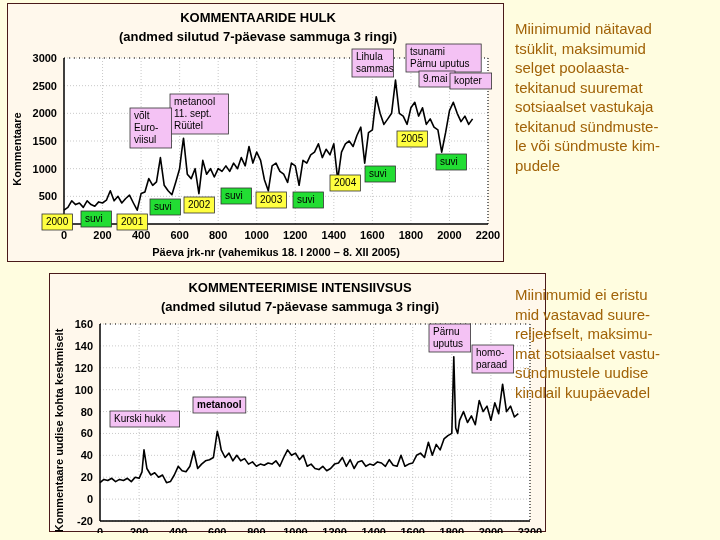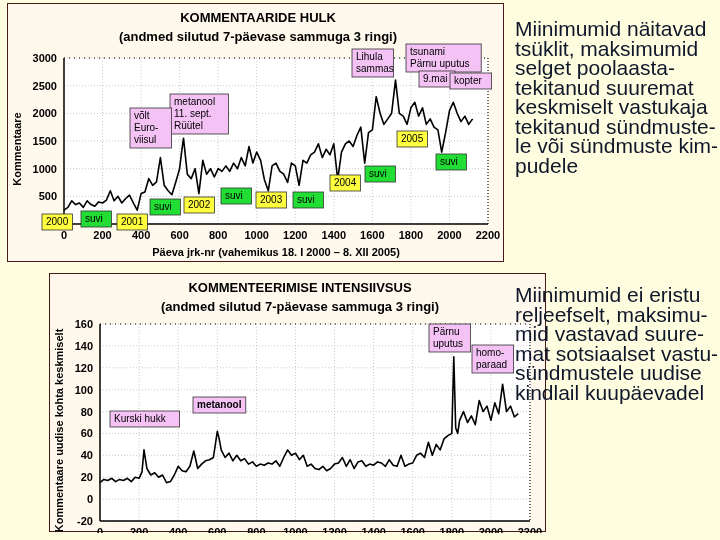--- a/index.html
+++ b/index.html
@@ -3,22 +3,22 @@
 <meta charset="utf-8">
 <style>
   html, body { margin:0; padding:0; }
   body { width:720px; height:540px; background:#fffde0; position:relative; overflow:hidden;
          font-family:"Liberation Sans", sans-serif; }
   .panel { position:absolute; left:7px; width:497px; height:259px; background:#fff8ec;
            border:1.5px solid #4a1a1a; box-sizing:border-box; }
   #panel1 { top:3px; }
   #panel2 { top:273px;margin-left:42px; }
   .panel svg { position:absolute; left:0; top:0; }
-  .side-text { position:absolute; left:515px; width:200px; font-size:21px; line-height:19.5px;
-               color:#0f172a; font-family:"Liberation Sans", sans-serif; }
+  .side-text { position:absolute; left:515px; width:200px; font-size:15px; line-height:19.5px;
+               color:#a16207; font-family:"Liberation Sans", sans-serif; }
   #text1 { top:19px; }
   #text2 { top:285px; }
   .side-text span { display:block; white-space:nowrap; }
 </style>
 </head>
 <body>
 
 <div class="panel" id="panel1">
   <svg id="svg1" width="497" height="259">
       <text x="250" y="18" text-anchor="middle" font-size="13" font-weight="bold" fill="#000" font-family="&quot;Liberation Sans&quot;, sans-serif">KOMMENTAARIDE HULK</text>
@@ -146,21 +146,21 @@
         <rect x="428" y="150" width="30.400000000000002" height="16" fill="#22dd33" stroke="#333" stroke-width="0.8"></rect>
         <text x="432" y="161" font-size="10" fill="#000" font-weight="normal" font-family="&quot;Liberation Sans&quot;, sans-serif">suvi</text>
       </g>
     </svg>
 </div>
 <div class="side-text" id="text1">
     <span>Miinimumid näitavad</span>
     <span>tsüklit, maksimumid</span>
     <span>selget poolaasta-</span>
     <span>tekitanud suuremat</span>
-    <span>keskmiselt vastukaja</span>
+    <span>sotsiaalset vastukaja</span>
     <span>tekitanud sündmuste-</span>
     <span>le või sündmuste kim-</span>
     <span>pudele</span>
   </div>
 
 <div class="panel" id="panel2">
   <svg id="svg2" width="497" height="259">
       <text x="250" y="18" text-anchor="middle" font-size="13" font-weight="bold" fill="#000" font-family="&quot;Liberation Sans&quot;, sans-serif">KOMMENTEERIMISE INTENSIIVSUS</text>
       <text x="250" y="37" text-anchor="middle" font-size="13" font-weight="bold" fill="#000" font-family="&quot;Liberation Sans&quot;, sans-serif">(andmed silutud 7-päevase sammuga 3 ringi)</text>
       <rect x="50" y="50" width="430" height="197" fill="#ffffff"></rect>
@@ -231,18 +231,18 @@
       </g>
       <g>
         <rect x="422" y="71" width="41.6" height="28" fill="#f4c2f4" stroke="#333" stroke-width="0.8"></rect>
         <text x="426" y="82" font-size="10" fill="#000" font-weight="normal" font-family="&quot;Liberation Sans&quot;, sans-serif">homo-</text>
         <text x="426" y="94" font-size="10" fill="#000" font-weight="normal" font-family="&quot;Liberation Sans&quot;, sans-serif">paraad</text>
       </g>
     </svg>
 </div>
 <div class="side-text" id="text2">
     <span>Miinimumid ei eristu</span>
+    <span>mid vastavad suure-</span>
     <span>reljeefselt, maksimu-</span>
-    <span>mid vastavad suure-</span>
     <span>mat sotsiaalset vastu-</span>
     <span>sündmustele uudise</span>
     <span>kindlail kuupäevadel</span>
   </div>
 
 </body></html>

